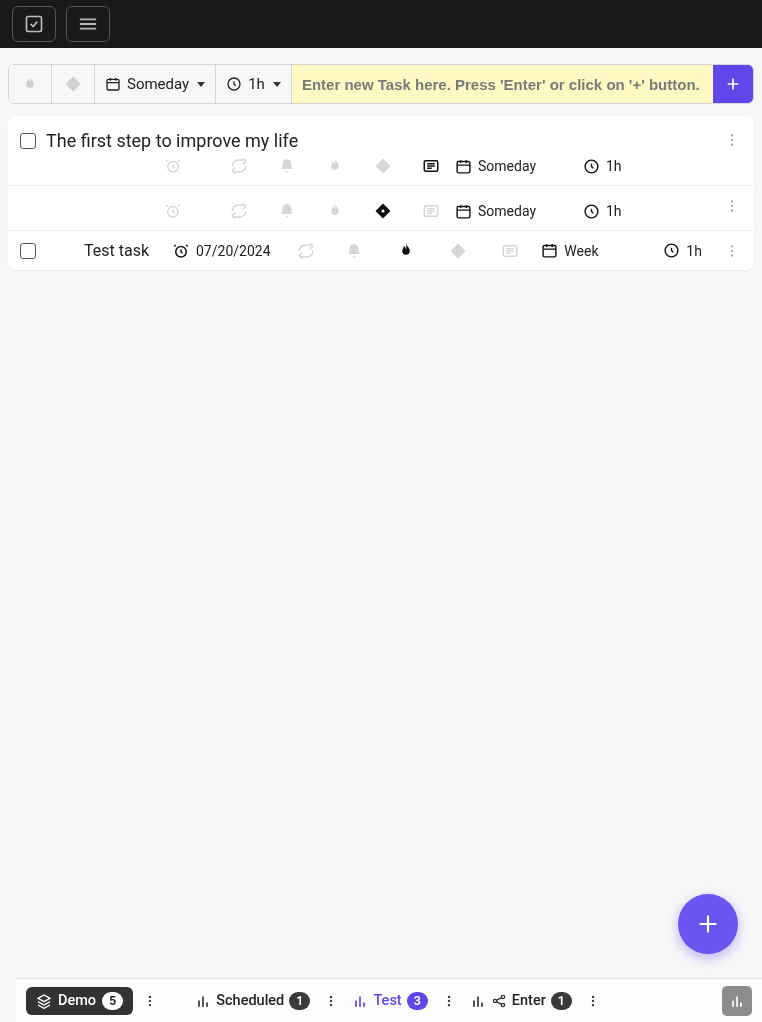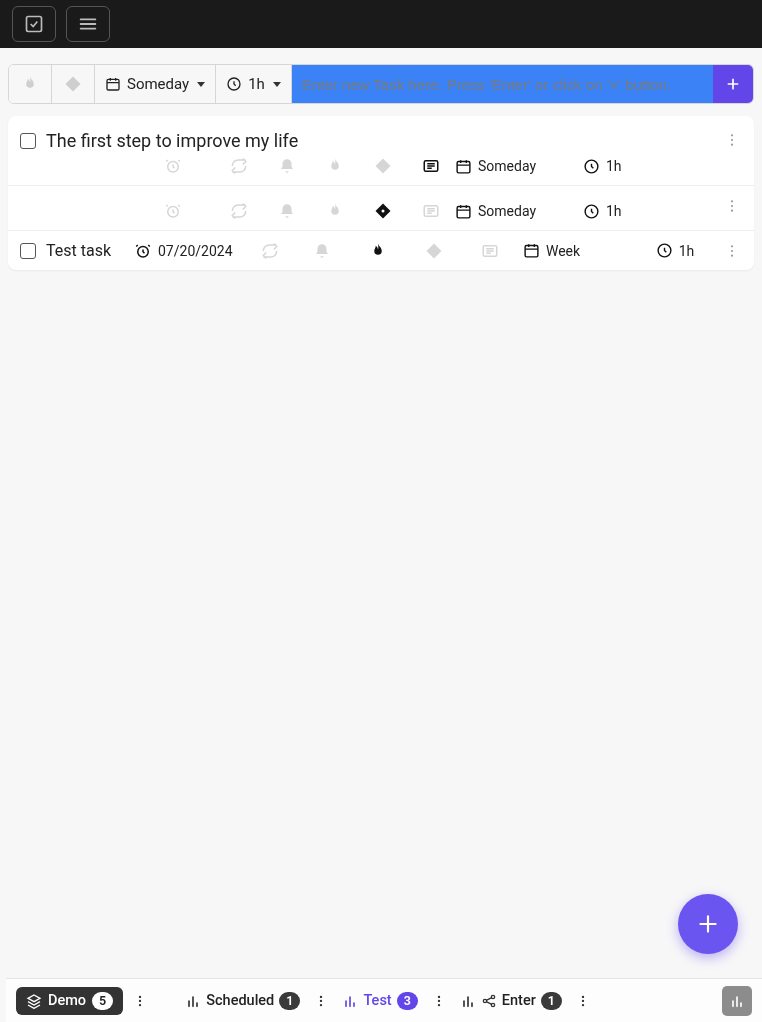--- a/index.html
+++ b/index.html
@@ -44,21 +44,21 @@
     border-right: 1px solid #d6d6d6;
     background: #f7f7f7;
     cursor: pointer;
     gap: 6px;
     font-size: 15px;
     color: #222;
   }
   .tb-btn.icon-only { padding: 0 12px; }
   .toolbar input[type="text"] {
     flex: 1; border: none; padding: 0 10px; font-size: 15px;
-    outline: none; background: #3b82f6; color: #333;
+    outline: none; background: #fef9c3; color: #333; font-weight: bold;
   }
   .toolbar input::placeholder { color: #7a7a7a; }
   .tb-add {
     width: 40px; background: #6246ea; border: none;
     display: flex; align-items: center; justify-content: center;
     cursor: pointer;
   }
   
   .tasks-card {
     margin: 4px 8px;
@@ -102,24 +102,24 @@
   .col-bell { width: 48px; }
   .col-flame { width: 48px; }
   .col-priority { width: 48px; }
   .col-notes { width: 48px; }
   .col-date { width: 128px; justify-content: flex-start; gap: 6px; }
   .col-dur { width: 90px; justify-content: flex-start; gap: 6px; }
   .txt-val { font-size: 14px; color: #222; }
   .task.single-line {
     display: flex; align-items: center; gap: 10px;
   }
-  .task.single-line .task-title { min-width: 74px; }
+  .task.single-line .task-title { min-width: 74px; margin-left: 38px; }
   
   .footer {
-    position: absolute; bottom: 0; left: 6px; right: 0;
+    position: absolute; bottom: 0; left: 16px; right: 0;
     height: 44px;
     background: #fdfdfd;
     border-top: 1px solid #e5e5e5;
     display: flex; align-items: center;
     padding: 0 10px; gap: 6px;
   }
   .footer-left {
     background: #333; color: #fff;
     border-radius: 6px; padding: 5px 10px;
     display: flex; align-items: center; gap: 6px;

